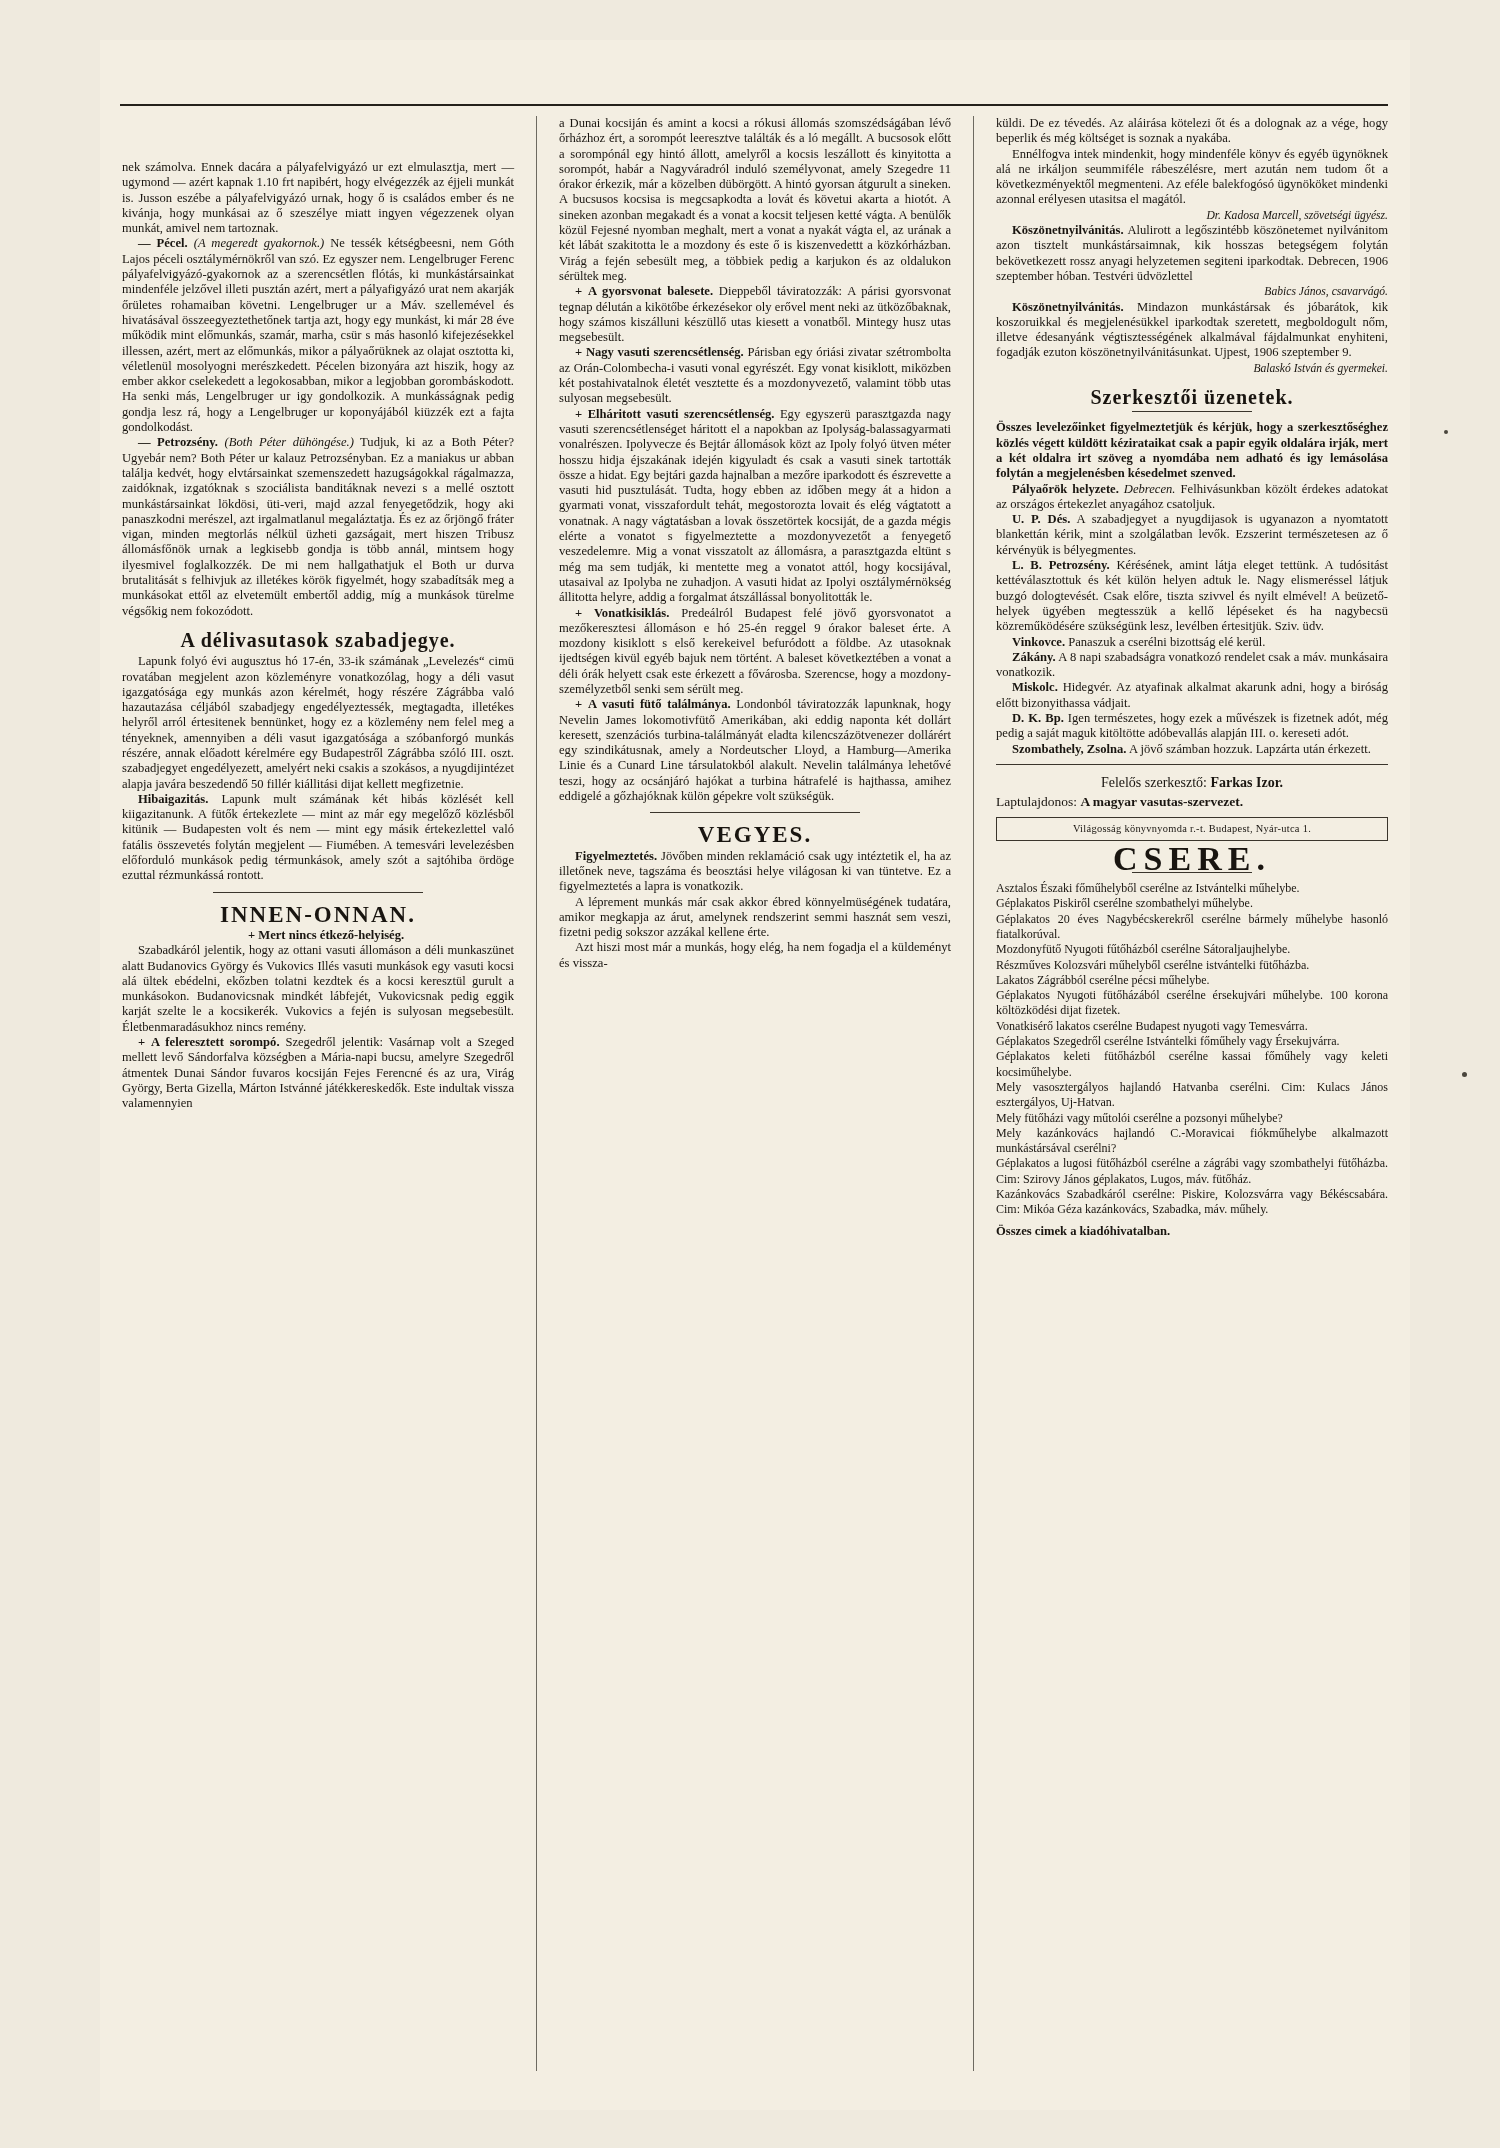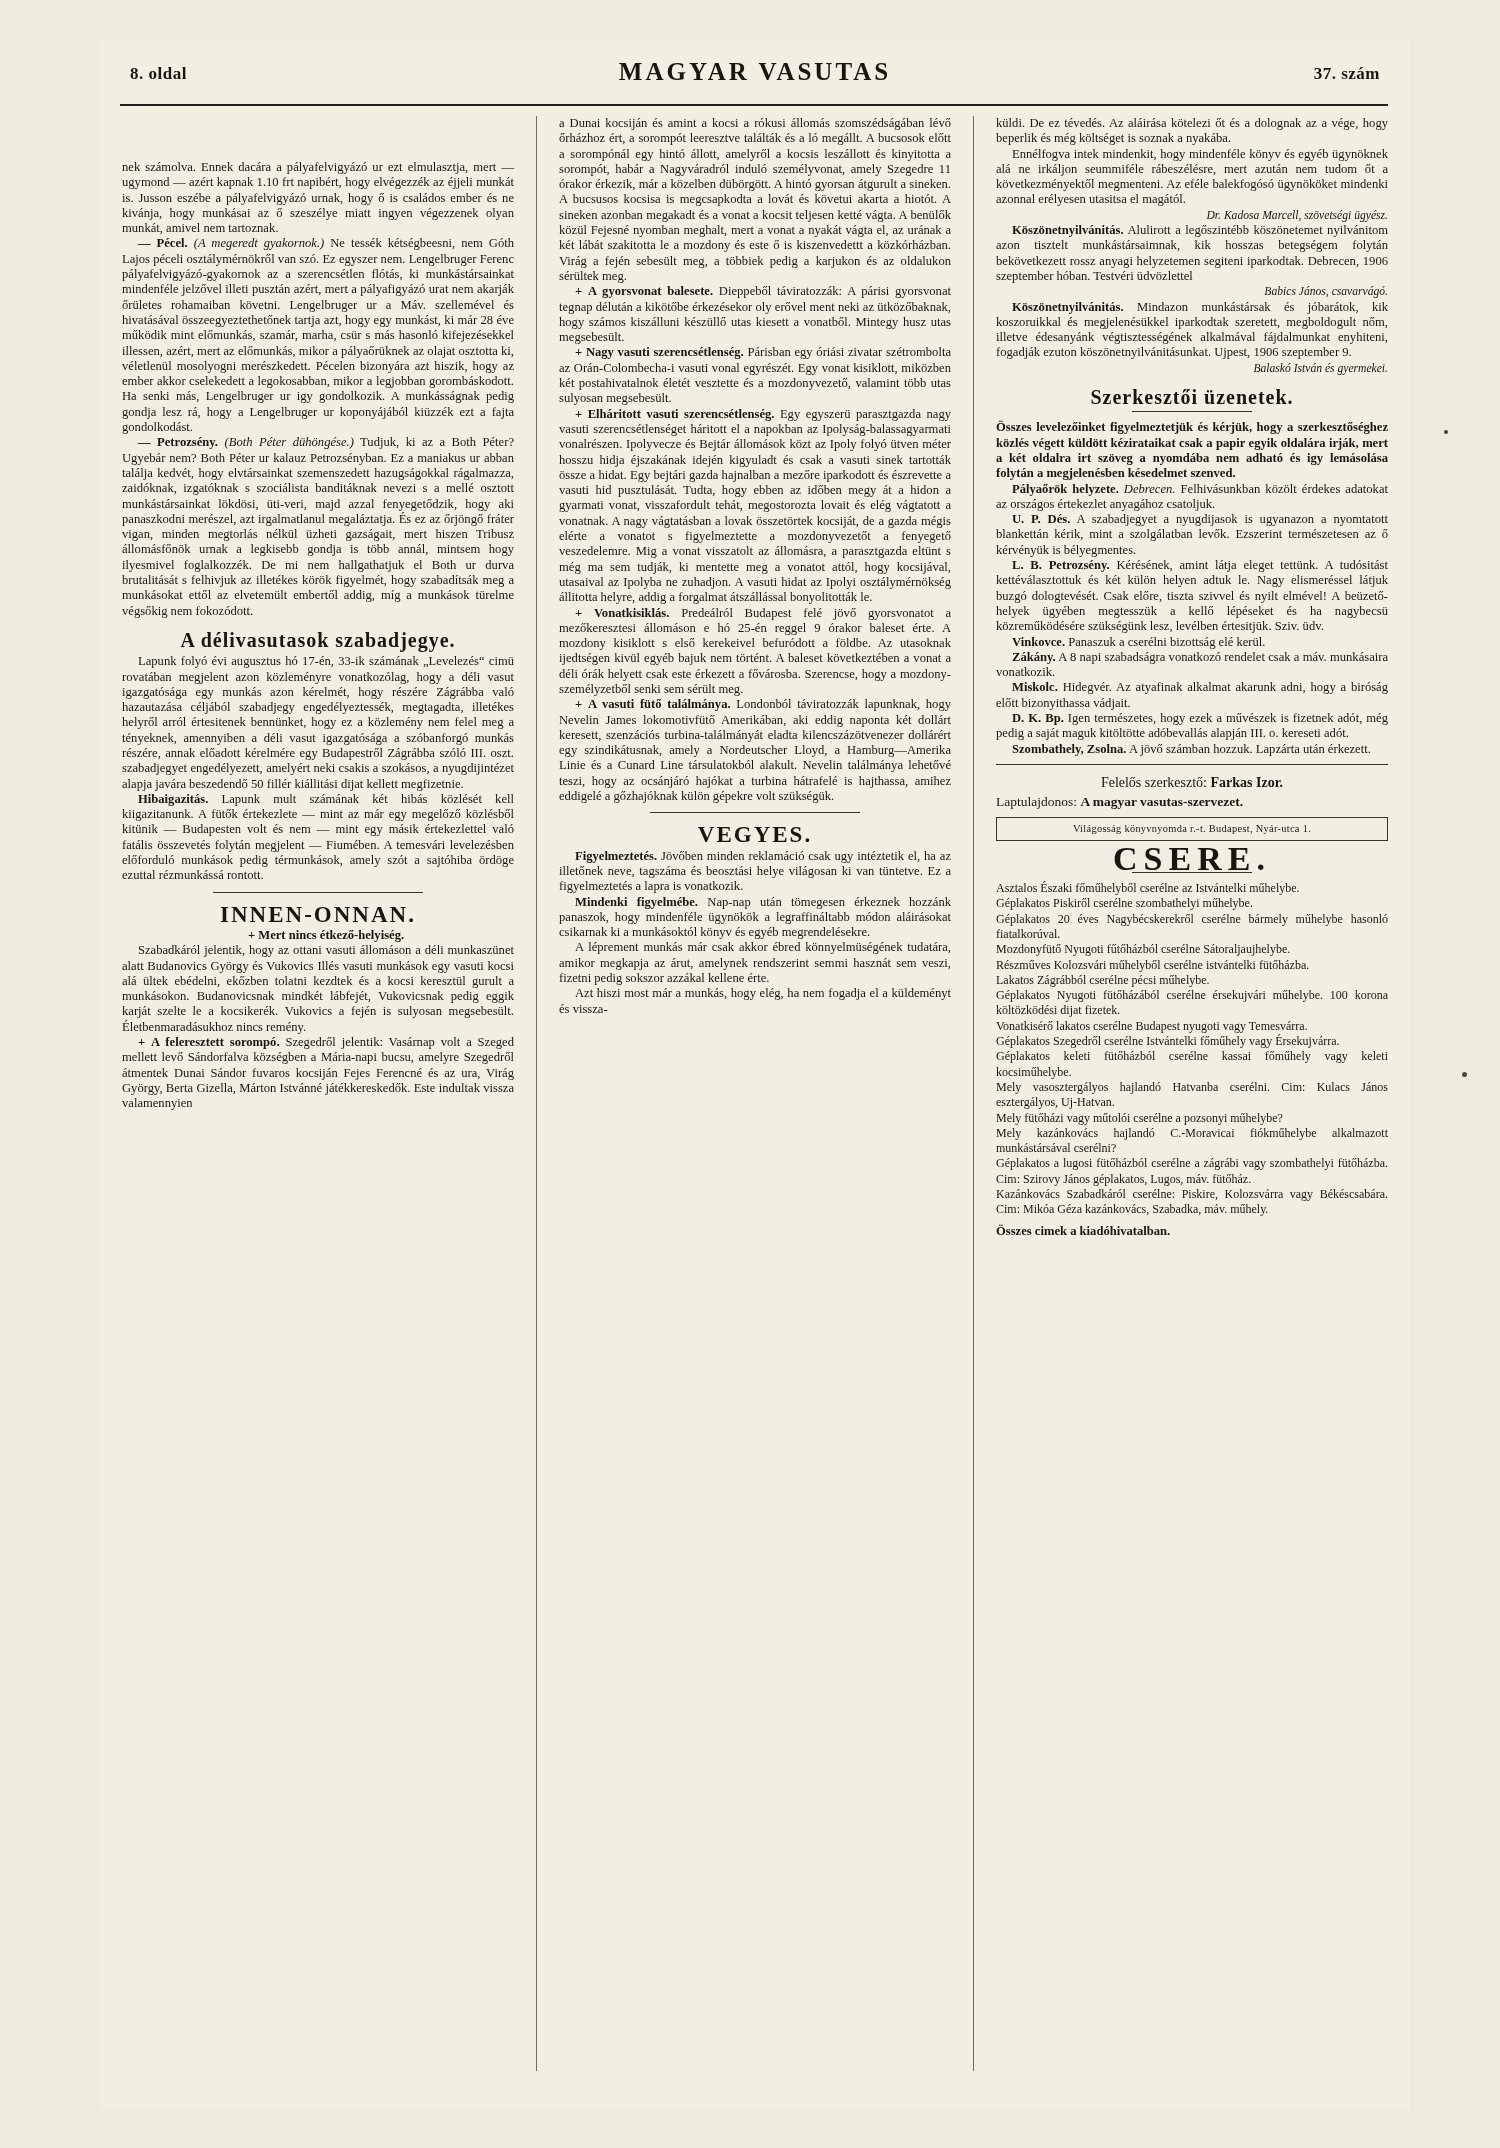--- a/index.html
+++ b/index.html
@@ -163,25 +163,20 @@
     background: #4a463d;
     border-radius: 50%;
   }
 </style>
 </head>
 <body>
 
 <div class="page">
   <div class="paper"></div>
 
-  <div class="masthead">
-    <div class="left">8. oldal</div>
-    <div class="center">MAGYAR VASUTAS</div>
-    <div class="right">37. szám</div>
-  </div>
   <div class="rule"></div>
 
   <div class="cols">
     <div class="vline v1"></div>
     <div class="vline v2"></div>
 
     <div class="col c1">
       <p class="noind">nek számolva. Ennek dacára a pályafelvigyázó ur ezt elmulasztja, mert — ugymond — azért kapnak 1.10 frt napibért, hogy elvégezzék az éjjeli munkát is. Jusson eszébe a pályafelvigyázó urnak, hogy ő is családos ember és ne kivánja, hogy munkásai az ő szeszélye miatt ingyen végezzenek olyan munkát, amivel nem tartoznak.</p>
       <p><span class="b">— Pécel.</span> <span class="i">(A megeredt gyakornok.)</span><span> Ne tessék kétségbeesni, nem Góth Lajos péceli osztálymérnökről van szó. Ez egyszer nem. Lengelbruger Ferenc pályafelvigyázó-gyakornok az a szerencsétlen flótás, ki munkástársainkat mindenféle jelzővel illeti pusztán azért, mert a pályafigyázó urat nem akarják őrületes rohamaiban követni. Lengelbruger ur a Máv. szellemével és hivatásával összeegyeztethetőnek tartja azt, hogy egy munkást, ki már 28 éve működik mint előmunkás, szamár, marha, csür s más hasonló kifejezésekkel illessen, azért, mert az előmunkás, mikor a pályaőrüknek az olajat osztotta ki, véletlenül mosolyogni merészkedett. Pécelen bizonyára azt hiszik, hogy az ember akkor cselekedett a legokosabban, mikor a legjobban gorombáskodott. Ha senki más, Lengelbruger ur igy gondolkozik. A munkásságnak pedig gondja lesz rá, hogy a Lengelbruger ur koponyájából kiüzzék ezt a fajta gondolkodást.</span></p>
       <p><span class="b">— Petrozsény.</span> <span class="i">(Both Péter dühöngése.)</span><span> Tudjuk, ki az a Both Péter? Ugyebár nem? Both Péter ur kalauz Petrozsényban. Ez a maniakus ur abban találja kedvét, hogy elvtársainkat szemenszedett hazugságokkal rágalmazza, zaidóknak, izgatóknak s szociálista banditáknak nevezi s a mellé osztott munkástársainkat lökdösi, üti-veri, majd azzal fenyegetődzik, hogy aki panaszkodni merészel, azt irgalmatlanul megaláztatja. És ez az őrjöngő fráter vigan, minden megtorlás nélkül üzheti gazságait, mert hiszen Tribusz állomásfőnök urnak a legkisebb gondja is több annál, mintsem hogy ilyesmivel foglalkozzék. De mi nem hallgathatjuk el Both ur durva brutalitását s felhivjuk az illetékes körök figyelmét, hogy szabadítsák meg a munkásokat ettől az elvetemült embertől addig, míg a munkások türelme végsőkig nem fokozódott.</span></p>
@@ -203,21 +198,20 @@
 
       <p><span class="plus">+</span> <span class="b">A gyorsvonat balesete.</span><span> Dieppeből táviratozzák: A párisi gyorsvonat tegnap délután a kikötőbe érkezésekor oly erővel ment neki az ütközőbaknak, hogy számos kiszálluni készüllő utas kiesett a vonatből. Mintegy husz utas megsebesült.</span></p>
       <p><span class="plus">+</span> <span class="b">Nagy vasuti szerencsétlenség.</span><span> Párisban egy óriási zivatar szétrombolta az Orán-Colombecha-i vasuti vonal egyrészét. Egy vonat kisiklott, miközben két postahivatalnok életét vesztette és a mozdonyvezető, valamint több utas sulyosan megsebesült.</span></p>
       <p><span class="plus">+</span> <span class="b">Elháritott vasuti szerencsétlenség.</span><span> Egy egyszerü parasztgazda nagy vasuti szerencsétlenséget háritott el a napokban az Ipolyság-balassagyarmati vonalrészen. Ipolyvecze és Bejtár állomások közt az Ipoly folyó ütven méter hosszu hidja éjszakának idején kigyuladt és csak a vasuti sinek tartották össze a hidat. Egy bejtári gazda hajnalban a mezőre iparkodott és észrevette a vasuti hid pusztulását. Tudta, hogy ebben az időben megy át a hidon a gyarmati vonat, visszafordult tehát, megostorozta lovait és elég vágtatott a vonatnak. A nagy vágtatásban a lovak összetörtek kocsiját, de a gazda mégis elérte a vonatot s figyelmeztette a mozdonyvezetőt a fenyegető veszedelemre. Mig a vonat visszatolt az állomásra, a parasztgazda eltünt s még ma sem tudják, ki mentette meg a vonatot attól, hogy kocsijával, utasaival az Ipolyba ne zuhadjon. A vasuti hidat az Ipolyi osztálymérnökség állitotta helyre, addig a forgalmat átszállással bonyolitották le.</span></p>
       <p><span class="plus">+</span> <span class="b">Vonatkisiklás.</span><span> Predeálról Budapest felé jövő gyorsvonatot a mezőkeresztesi állomáson e hó 25-én reggel 9 órakor baleset érte. A mozdony kisiklott s első kerekeivel befuródott a földbe. Az utasoknak ijedtségen kivül egyéb bajuk nem történt. A baleset következtében a vonat a déli órák helyett csak este érkezett a fővárosba. Szerencse, hogy a mozdony-személyzetből senki sem sérült meg.</span></p>
       <p><span class="plus">+</span> <span class="b">A vasuti fütő találmánya.</span><span> Londonból táviratozzák lapunknak, hogy Nevelin James lokomotivfütő Amerikában, aki eddig naponta két dollárt keresett, szenzációs turbina-találmányát eladta kilencszázötvenezer dollárért egy szindikátusnak, amely a Nordeutscher Lloyd, a Hamburg—Amerika Linie és a Cunard Line társulatokból alakult. Nevelin találmánya lehetővé teszi, hogy az ocsánjáró hajókat a turbina hátrafelé is hajthassa, amihez eddigelé a gőzhajóknak külön gépekre volt szükségük.</span></p>
 
       <div class="hr-mid"></div>
       <h2 class="secthead">VEGYES.</h2>
       <p><span class="b">Figyelmeztetés.</span><span> Jövőben minden reklamáció csak ugy intéztetik el, ha az illetőnek neve, tagszáma és beosztási helye világosan ki van tüntetve. Ez a figyelmeztetés a lapra is vonatkozik.</span></p>
-      <p><span class="b">Mindenki figyelmébe.</span><span> Nap-nap után tömegesen érkeznek hozzánk panaszok, hogy mindenféle ügynökök a legraffináltabb módon aláirásokat csikarnak ki a munkásoktól könyv és egyéb megrendelésekre.</span></p>
       <p>A léprement munkás már csak akkor ébred könnyelmüségének tudatára, amikor megkapja az árut, amelynek rendszerint semmi hasznát sem veszi, fizetni pedig sokszor azzákal kellene érte.</p>
       <p>Azt hiszi most már a munkás, hogy elég, ha nem fogadja el a küldeményt és vissza-</p>
     </div>
 
     <div class="col c3">
       <p class="noind">küldi. De ez tévedés. Az aláirása kötelezi őt és a dolognak az a vége, hogy beperlik és még költséget is soznak a nyakába.</p>
       <p>Ennélfogva intek mindenkit, hogy mindenféle könyv és egyéb ügynöknek alá ne irkáljon seummiféle rábeszélésre, mert azután nem tudom őt a következményektől megmenteni. Az eféle balekfogósó ügynököket mindenki azonnal erélyesen utasitsa el magától.</p>
       <p class="sig">Dr. Kadosa Marcell, szövetségi ügyész.</p>
 
       <p><span class="b">Köszönetnyilvánitás.</span><span> Alulirott a legőszintébb köszönetemet nyilvánitom azon tisztelt munkástársaimnak, kik hosszas betegségem folytán bekövetkezett rossz anyagi helyzetemen segiteni iparkodtak. Debrecen, 1906 szeptember hóban. Testvéri üdvözlettel</span></p>

